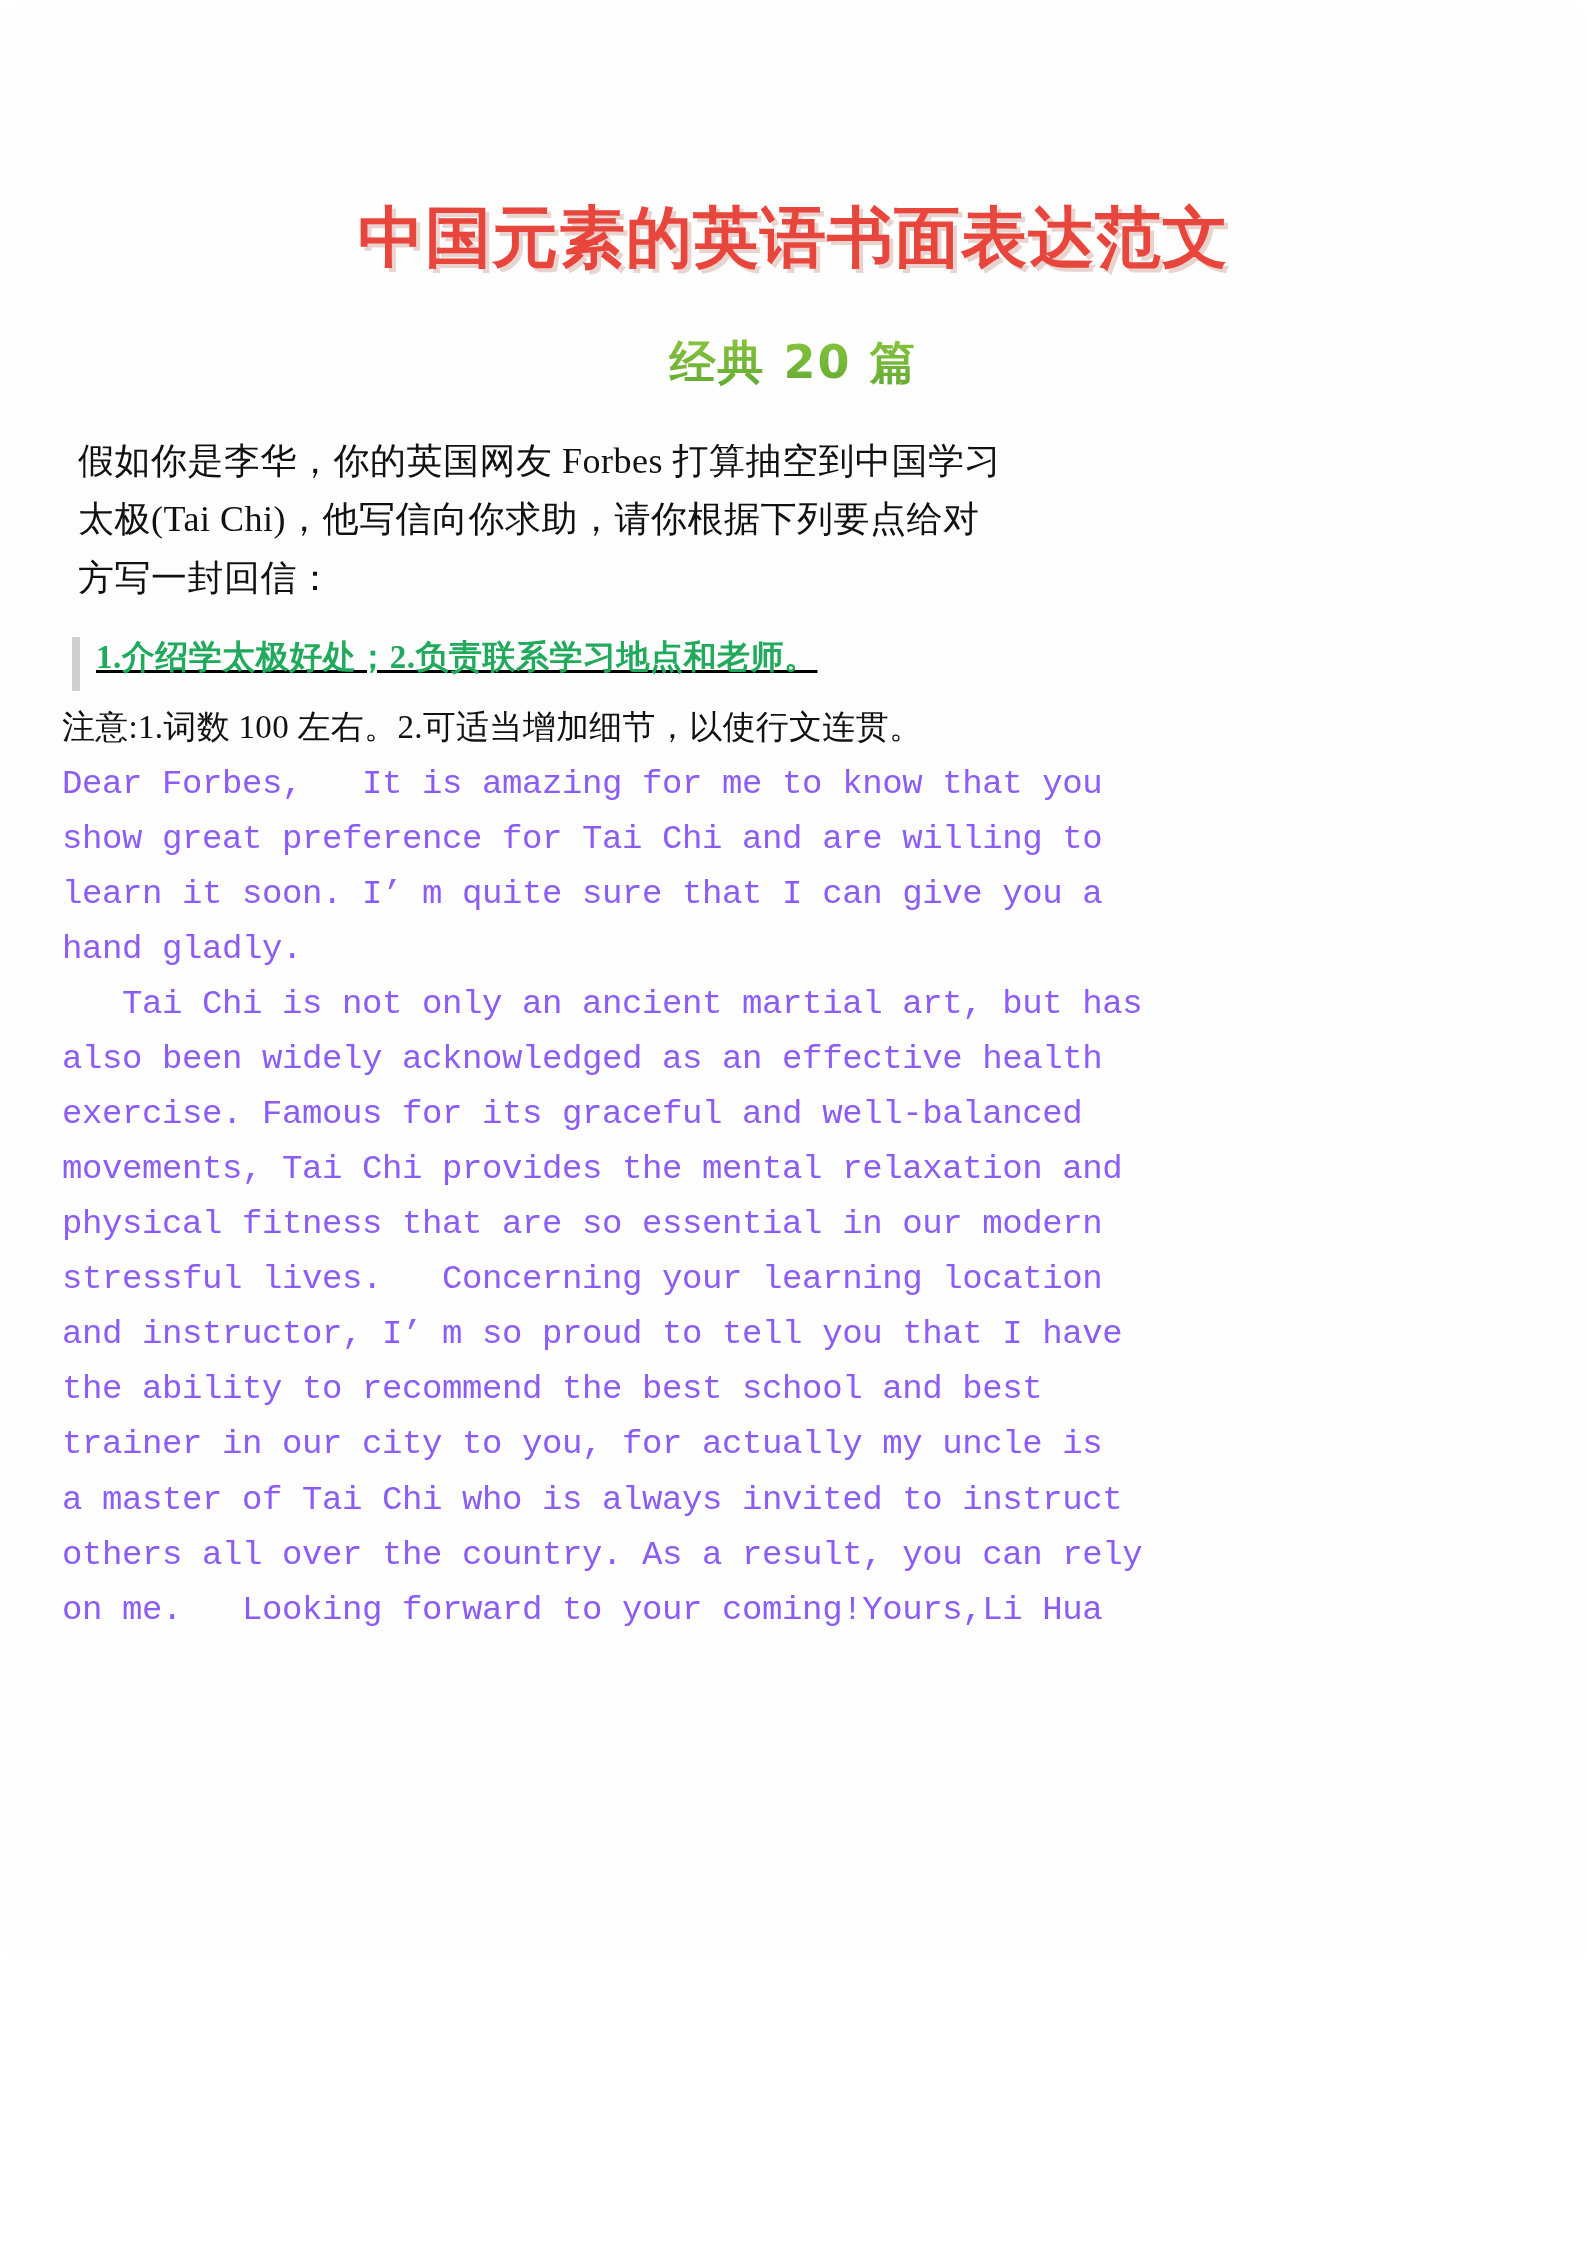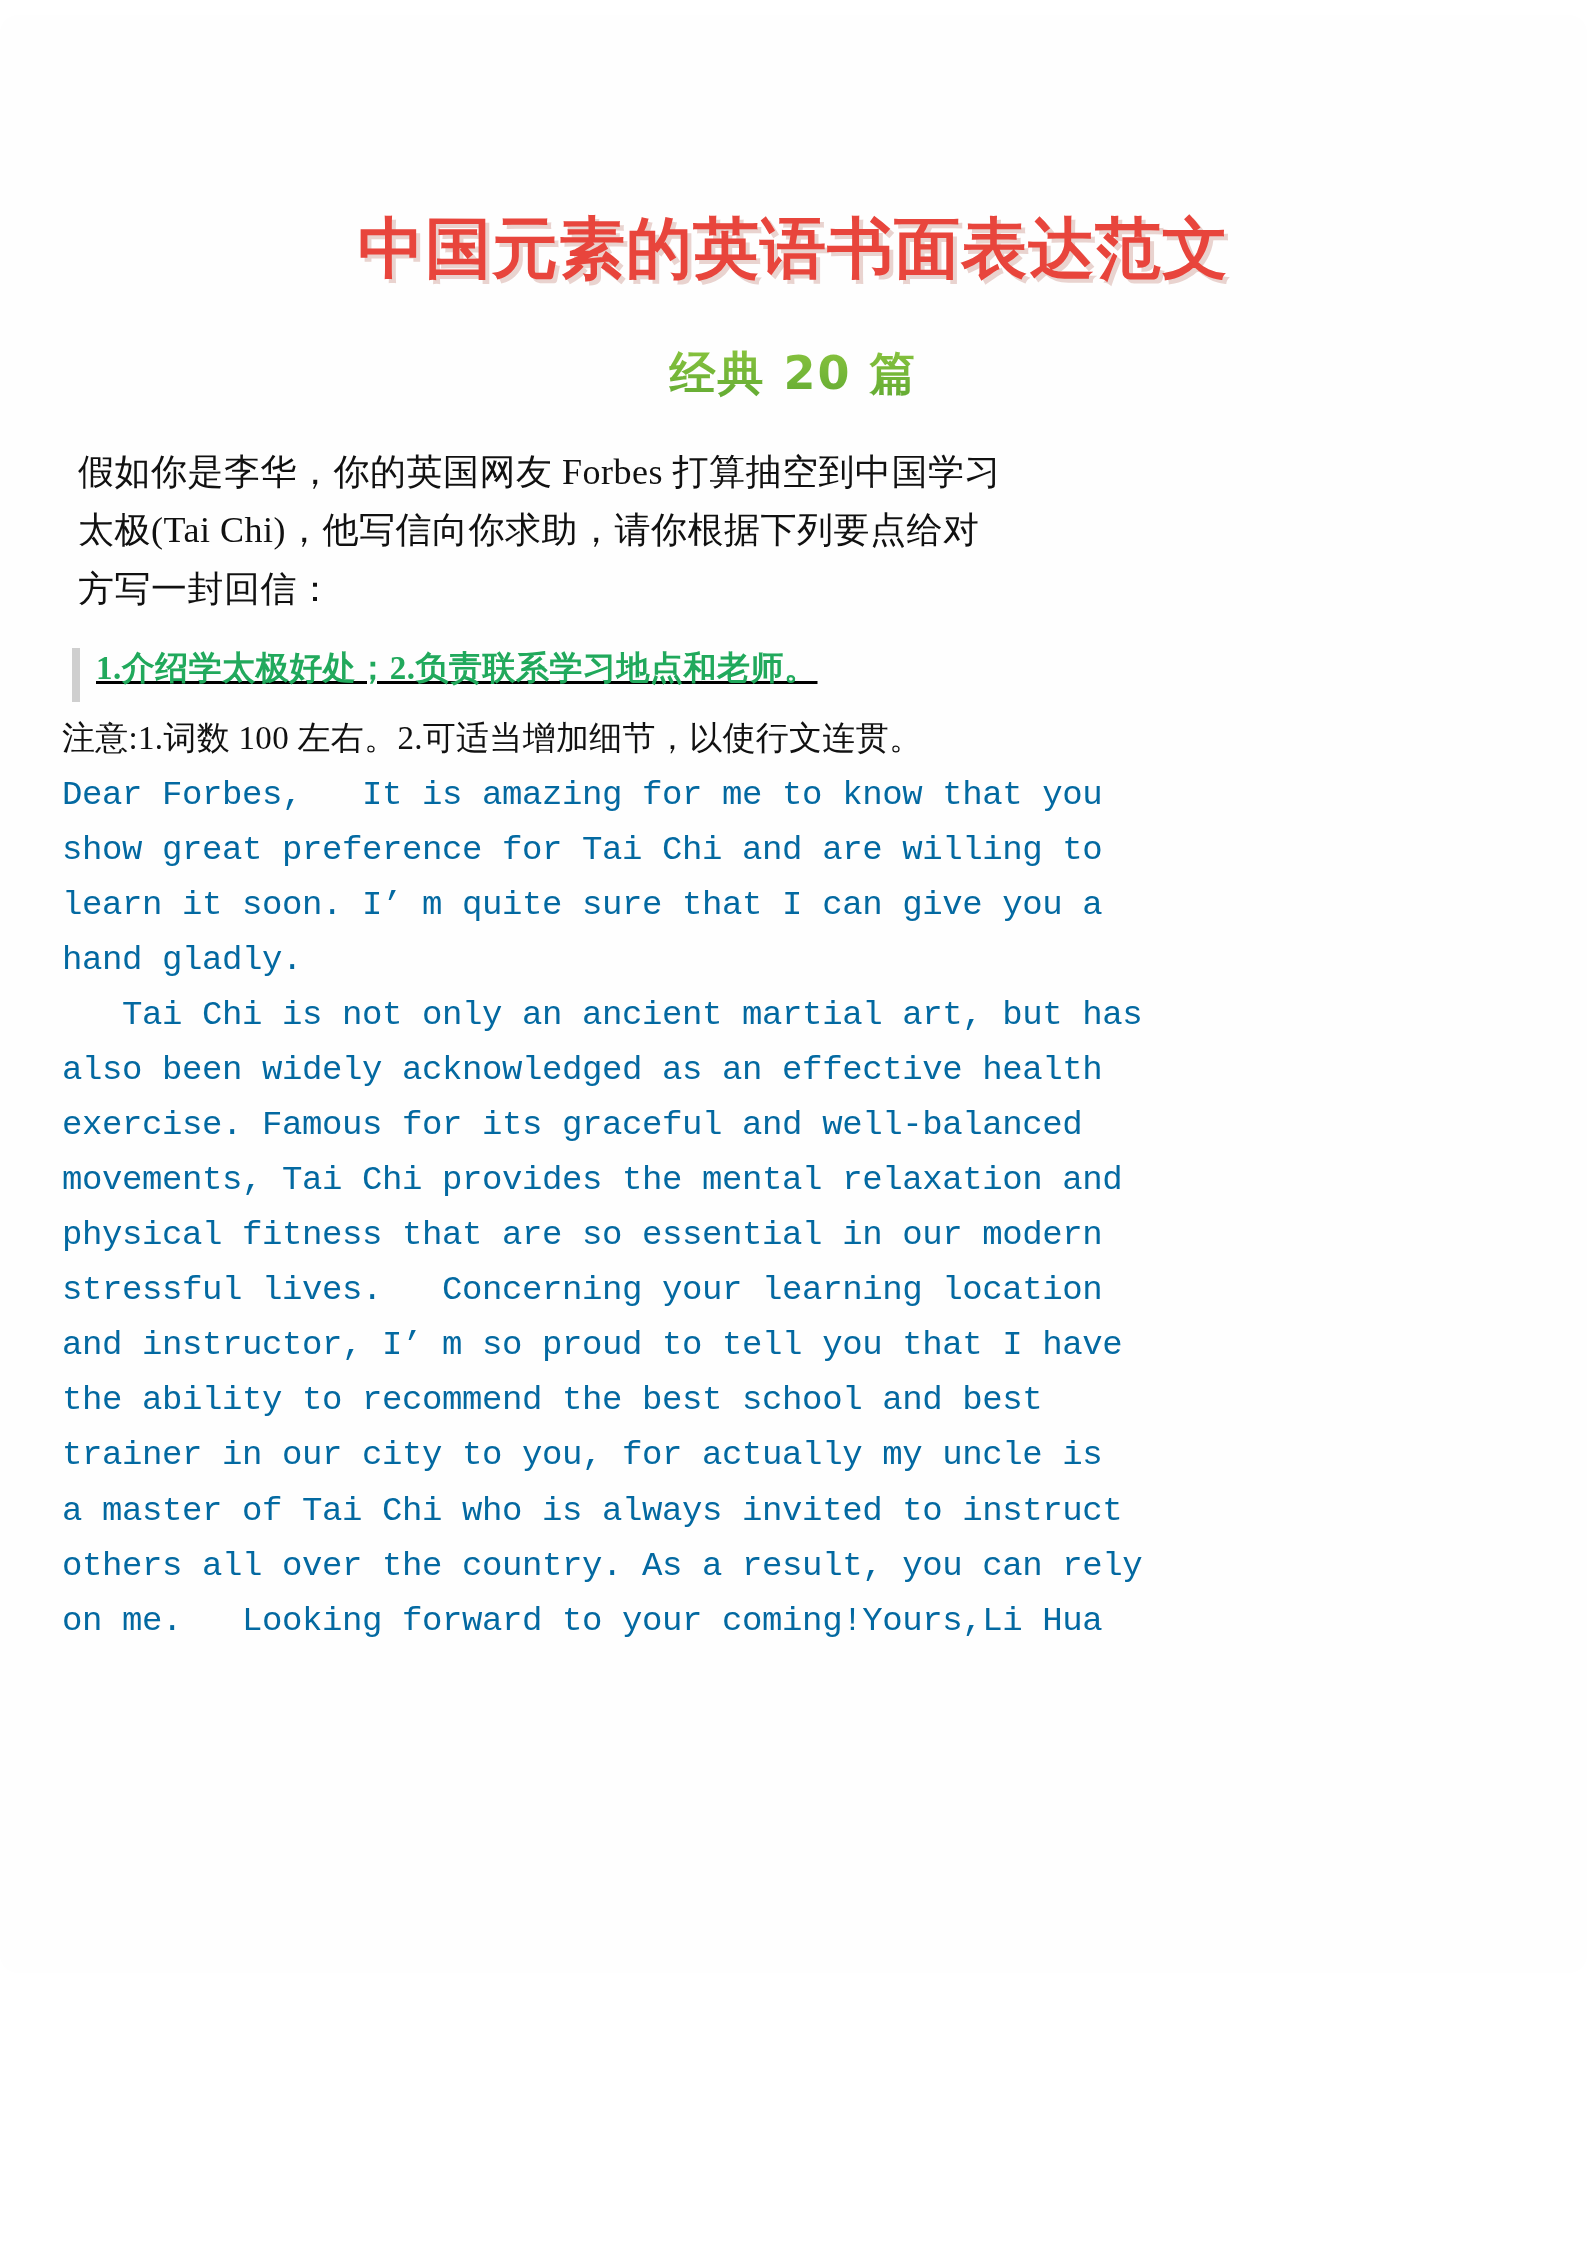--- a/index.html
+++ b/index.html
@@ -10,21 +10,21 @@
   body {
     width: 1587px;
     height: 2245px;
     position: relative;
     font-family: "Liberation Serif", "DejaVu Serif", serif;
     -webkit-font-smoothing: antialiased;
   }
 
   .page {
     position: absolute;
-    left: 0; top: 15px;
+    left: 0; top: 4px;
     width: 1587px;
     height: 1958px;
     background: #fefefe;
     overflow: hidden;
     border-radius: 18px;
   }
 
   
   .doc-title {
     text-align: center;
@@ -118,21 +118,21 @@
     white-space: nowrap;
     line-height: 1.4;
   }
 
   
   .letter {
     margin: 0;
     padding: 6px 62px 0 62px;
     font-family: "Liberation Mono", "DejaVu Sans Mono", monospace;
     font-size: 34px;
-    color: #0369a1;
+    color: #8b5cf6;
     line-height: 1.62;
     letter-spacing: -0.4px;
   }
   .letter .ln {
     display: block;
     white-space: pre;
   }
 </style>
 </head>
 <body>

